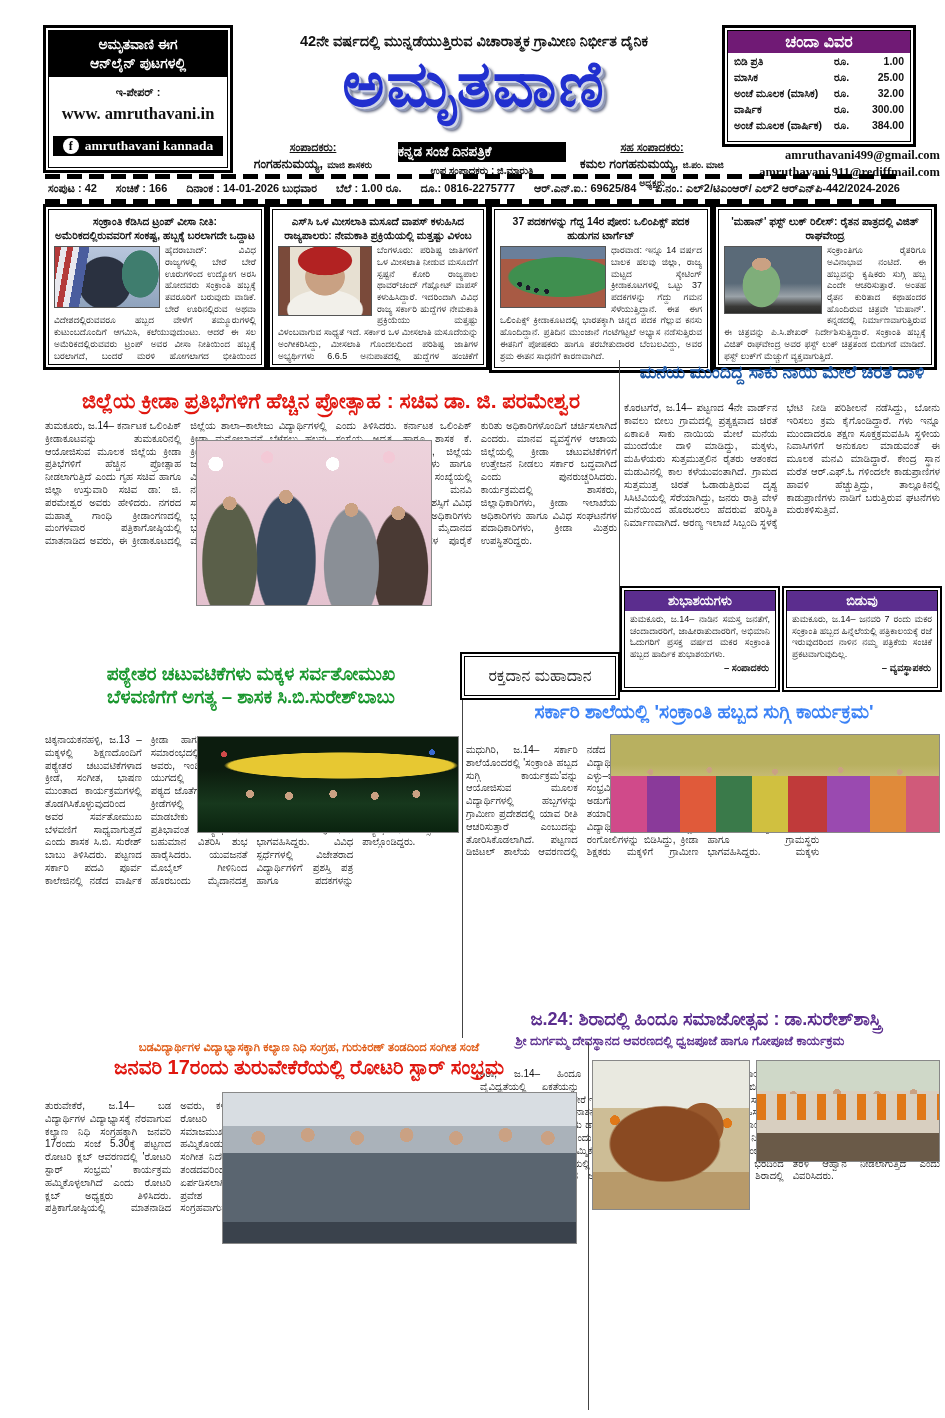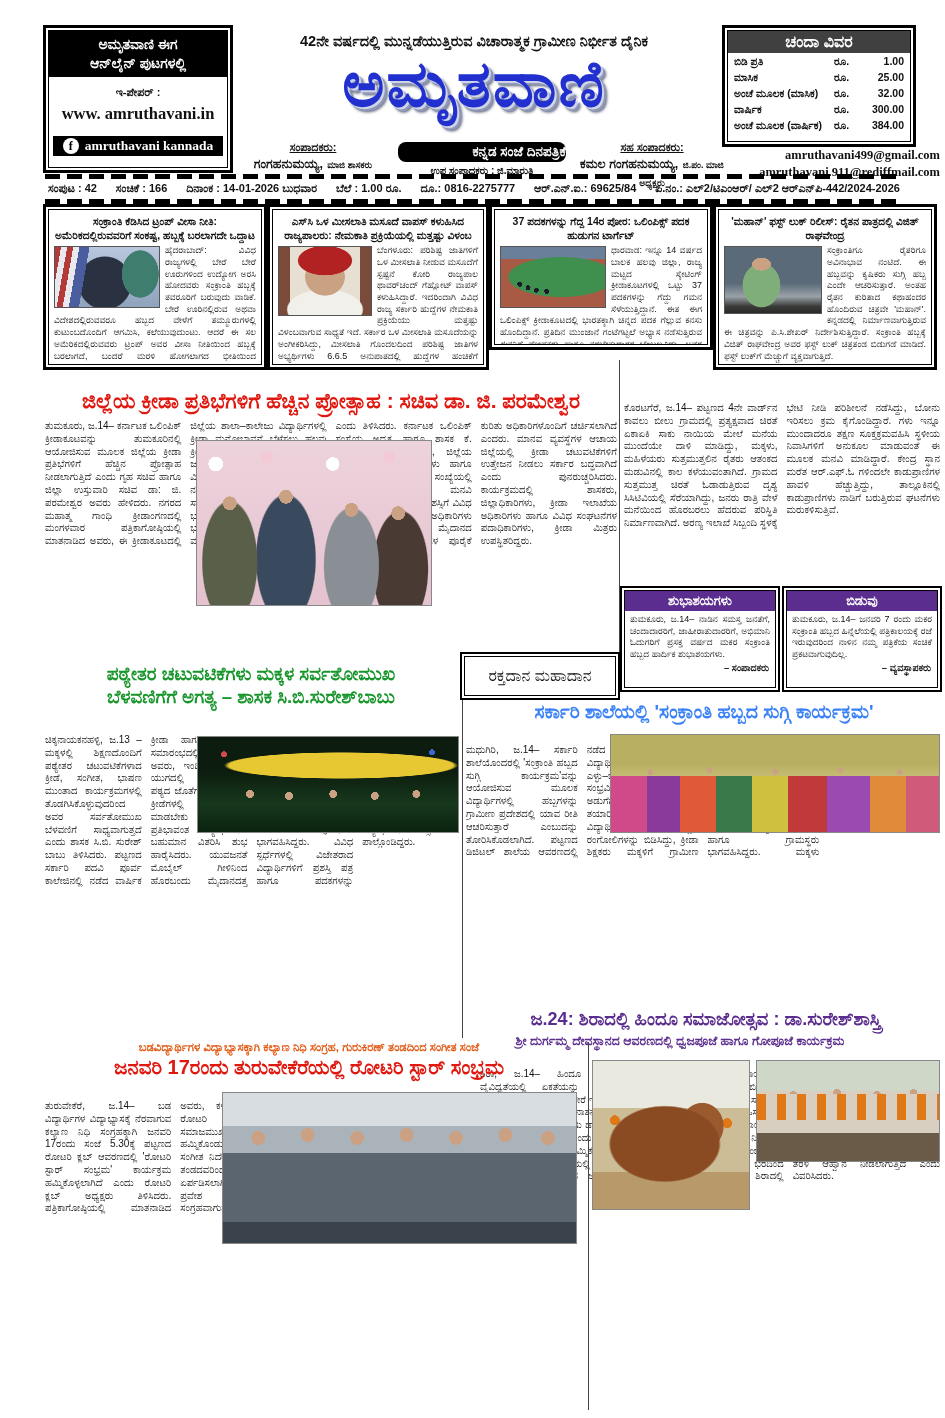--- a/index.html
+++ b/index.html
@@ -16,23 +16,23 @@
   .ob-fb{background:#000;color:#fff;font-family:"Liberation Serif",serif;font-weight:bold;font-size:13.5px;
          margin:12px 4px 0 4px;padding:2px 4px;display:flex;align-items:center;gap:6px;justify-content:center;}
   .fb-ic{display:inline-block;width:16px;height:16px;border-radius:50%;background:#fff;color:#000;
          font-weight:bold;font-size:12px;line-height:16px;text-align:center;font-family:"Liberation Serif",serif;}
   .tagline{font-weight:bold;font-size:14.5px;}
   .mast{font-weight:bold;font-size:64px;line-height:1;color:#2130cf;letter-spacing:2px;
         text-shadow:2px 2px 0 #cfd4e6,4px 4px 0 #8e97b5,5px 5px 3px #5a6078;}
   .ed-label{font-weight:bold;font-size:11px;text-decoration:underline;}
   .ed-name{font-weight:bold;font-size:12.5px;}
   .ed-small{font-size:9px;font-weight:bold;}
-  .ptype{background:#000;color:#fff;font-weight:bold;font-size:13.5px;text-align:right;padding:2px 0;border-radius:8px;}
+  .ptype{background:#000;color:#fff;font-weight:bold;font-size:13.5px;text-align:left;padding:2px 0;}
   .subed{font-size:10px;font-weight:bold;text-align:center;margin-top:3px;}
-  .sub-head{background:#404040;color:#fff;font-weight:bold;font-size:16px;text-align:center;padding:2px 0;}
+  .sub-head{background:#701a75;color:#fff;font-weight:bold;font-size:16px;text-align:center;padding:2px 0;}
   .sub-row{display:flex;font-weight:bold;font-size:10.5px;padding:1.5px 6px;}
   .sub-row .l{flex:1;}
   .sub-row .c{width:26px;}
   .sub-row .a{width:44px;text-align:right;}
   .emails{font-family:"Liberation Serif",serif;font-weight:bold;font-size:12.5px;text-align:right;line-height:1.35;}
 
   .dash{height:5px;background:repeating-linear-gradient(90deg,#000 0 15px,transparent 15px 22px);}
   .dateline{display:flex;justify-content:space-between;font-weight:bold;font-size:11px;}
 
   
@@ -151,21 +151,21 @@
   <div class="abs frame brief" style="left:272px;top:209px;width:212px;height:156px;">
     <div class="b-head">ಎಸ್‌ಸಿ ಒಳ ಮೀಸಲಾತಿ ಮಸೂದೆ ವಾಪಸ್ ಕಳುಹಿಸಿದ ರಾಜ್ಯಪಾಲರು: ನೇಮಕಾತಿ ಪ್ರಕ್ರಿಯೆಯಲ್ಲಿ ಮತ್ತಷ್ಟು ವಿಳಂಬ</div>
     <div class="b-photo" style="width:92px;height:68px;background:
       radial-gradient(ellipse 30% 22% at 50% 20%,#b22222 96%,transparent),
       radial-gradient(ellipse 22% 28% at 50% 44%,#c9a183 96%,transparent),
       radial-gradient(ellipse 42% 30% at 50% 92%,#f2f0ea 96%,transparent),
       linear-gradient(90deg,#7a4a3a 0 12%,#e7e0d2 12% 88%,#7a4a3a 88%);"></div>
     <div class="b-body">ಬೆಂಗಳೂರು: ಪರಿಶಿಷ್ಟ ಜಾತಿಗಳಿಗೆ ಒಳ ಮೀಸಲಾತಿ ನೀಡುವ ಮಸೂದೆಗೆ ಸ್ಪಷ್ಟನೆ ಕೋರಿ ರಾಜ್ಯಪಾಲ ಥಾವರ್‌ಚಂದ್ ಗೆಹ್ಲೋಟ್ ವಾಪಸ್ ಕಳುಹಿಸಿದ್ದಾರೆ. ಇದರಿಂದಾಗಿ ವಿವಿಧ ರಾಜ್ಯ ಸರ್ಕಾರಿ ಹುದ್ದೆಗಳ ನೇಮಕಾತಿ ಪ್ರಕ್ರಿಯೆಯು ಮತ್ತಷ್ಟು ವಿಳಂಬವಾಗುವ ಸಾಧ್ಯತೆ ಇದೆ. ಸರ್ಕಾರ ಒಳ ಮೀಸಲಾತಿ ಮಸೂದೆಯನ್ನು ಅಂಗೀಕರಿಸಿದ್ದು, ಮೀಸಲಾತಿ ಗೊಂದಲದಿಂದ ಪರಿಶಿಷ್ಟ ಜಾತಿಗಳ ಅಭ್ಯರ್ಥಿಗಳು 6.6.5 ಅನುಪಾತದಲ್ಲಿ ಹುದ್ದೆಗಳ ಹಂಚಿಕೆಗೆ ಕಾಯುವಂತಾಗಿದೆ.</div>
   </div>
 
-  <div class="abs frame brief" style="left:494px;top:209px;width:214px;height:136px;">
+  <div class="abs frame brief" style="left:494px;top:209px;width:214px;height:159px;">
     <div class="b-head">37 ಪದಕಗಳನ್ನು ಗೆದ್ದ 14ರ ಪೋರ: ಒಲಿಂಪಿಕ್ಸ್ ಪದಕ ಹುಡುಗನ ಟಾರ್ಗೆಟ್</div>
     <div class="b-photo" style="width:104px;height:60px;background:
       radial-gradient(circle 2.5px at 18% 62%,#1a1a2a 97%,transparent),
       radial-gradient(circle 2.5px at 26% 68%,#1a1a2a 97%,transparent),
       radial-gradient(circle 2.5px at 34% 72%,#1a1a2a 97%,transparent),
       radial-gradient(circle 2.5px at 44% 74%,#1a1a2a 97%,transparent),
       radial-gradient(ellipse 52% 34% at 58% 50%,#3f8f4f 96%,transparent),
       linear-gradient(180deg,#6a7f9a 0 20%,#a85a44 20%);"></div>
     <div class="b-body">ಧಾರವಾಡ: ಇನ್ನೂ 14 ವರ್ಷದ ಬಾಲಕ ಹಲವು ಜಿಲ್ಲಾ, ರಾಜ್ಯ ಮಟ್ಟದ ಸ್ಕೇಟಿಂಗ್ ಕ್ರೀಡಾಕೂಟಗಳಲ್ಲಿ ಒಟ್ಟು 37 ಪದಕಗಳನ್ನು ಗೆದ್ದು ಗಮನ ಸೆಳೆಯುತ್ತಿದ್ದಾನೆ. ಈತ ಈಗ ಒಲಿಂಪಿಕ್ಸ್ ಕ್ರೀಡಾಕೂಟದಲ್ಲಿ ಭಾರತಕ್ಕಾಗಿ ಚಿನ್ನದ ಪದಕ ಗೆಲ್ಲುವ ಕನಸು ಹೊಂದಿದ್ದಾನೆ. ಪ್ರತಿದಿನ ಮುಂಜಾನೆ ಗಂಟೆಗಟ್ಟಲೆ ಅಭ್ಯಾಸ ನಡೆಸುತ್ತಿರುವ ಈತನಿಗೆ ಪೋಷಕರು ಹಾಗೂ ತರಬೇತುದಾರರ ಬೆಂಬಲವಿದ್ದು, ಅವರ ಶ್ರಮ ಈತನ ಸಾಧನೆಗೆ ಕಾರಣವಾಗಿದೆ.</div>
   </div>
@@ -192,20 +192,21 @@
       radial-gradient(ellipse 12% 36% at 66% 76%,#8a8f96 96%,transparent),
       radial-gradient(ellipse 12% 36% at 87% 78%,#4a3a34 96%,transparent),
       radial-gradient(circle 5px at 77% 66%,#e8b830 97%,transparent),
       radial-gradient(circle 12px at 8% 14%,#fff 60%,transparent 62%),
       radial-gradient(circle 10px at 30% 10%,#f3c9d6 60%,transparent 62%),
       radial-gradient(circle 11px at 58% 14%,#fff 60%,transparent 62%),
       radial-gradient(circle 10px at 82% 10%,#f3c9d6 60%,transparent 62%),
       linear-gradient(180deg,#edd3dc,#e4c2cf);"></div>
   <div class="abs vl" style="left:619px;top:360px;height:330px;"></div>
 
+  <div class="abs headline" style="left:624px;top:362px;width:316px;font-size:17.5px;color:#1d59a8;">ಮನೆಯ ಮುಂದಿದ್ದ ಸಾಕು ನಾಯಿ ಮೇಲೆ ಚಿರತೆ ದಾಳಿ</div>
   <div class="abs body cols2" style="left:624px;top:390px;width:316px;height:194px;">ಕೊರಟಗೆರೆ, ಜ.14– ಪಟ್ಟಣದ 4ನೇ ವಾರ್ಡ್‌ನ ಕಾವಲು ಬೀಲು ಗ್ರಾಮದಲ್ಲಿ ಪ್ರತ್ಯಕ್ಷವಾದ ಚಿರತೆ ಏಕಾಏಕಿ ಸಾಕು ನಾಯಿಯ ಮೇಲೆ ಮನೆಯ ಮುಂದೆಯೇ ದಾಳಿ ಮಾಡಿದ್ದು, ಮಕ್ಕಳು, ಮಹಿಳೆಯರು ಸುತ್ತಮುತ್ತಲಿನ ರೈತರು ಆತಂಕದ ಮಡುವಿನಲ್ಲಿ ಕಾಲ ಕಳೆಯುವಂತಾಗಿದೆ. ಗ್ರಾಮದ ಸುತ್ತಮುತ್ತ ಚಿರತೆ ಓಡಾಡುತ್ತಿರುವ ದೃಶ್ಯ ಸಿಸಿಟಿವಿಯಲ್ಲಿ ಸೆರೆಯಾಗಿದ್ದು, ಜನರು ರಾತ್ರಿ ವೇಳೆ ಮನೆಯಿಂದ ಹೊರಬರಲು ಹೆದರುವ ಪರಿಸ್ಥಿತಿ ನಿರ್ಮಾಣವಾಗಿದೆ. ಅರಣ್ಯ ಇಲಾಖೆ ಸಿಬ್ಬಂದಿ ಸ್ಥಳಕ್ಕೆ ಭೇಟಿ ನೀಡಿ ಪರಿಶೀಲನೆ ನಡೆಸಿದ್ದು, ಬೋನು ಇರಿಸಲು ಕ್ರಮ ಕೈಗೊಂಡಿದ್ದಾರೆ. ಗಳು ಇನ್ನೂ ಮುಂದಾದರೂ ತಕ್ಷಣ ಸೂಕ್ತಕ್ರಮವಹಿಸಿ ಸ್ಥಳೀಯ ನಿವಾಸಿಗಳಿಗೆ ಅನುಕೂಲ ಮಾಡುವಂತೆ ಈ ಮೂಲಕ ಮನವಿ ಮಾಡಿದ್ದಾರೆ. ಕೇಂದ್ರ ಸ್ಥಾನ ಮರೆತ ಆರ್.ಎಫ್.ಓ ಗಳಿಂದಲೇ ಕಾಡುಪ್ರಾಣಿಗಳ ಹಾವಳಿ ಹೆಚ್ಚುತ್ತಿದ್ದು, ತಾಲ್ಲೂಕಿನಲ್ಲಿ ಕಾಡುಪ್ರಾಣಿಗಳು ನಾಡಿಗೆ ಬರುತ್ತಿರುವ ಘಟನೆಗಳು ಮರುಕಳಿಸುತ್ತಿವೆ.</div>
 
   <div class="abs pbox" style="left:624px;top:590px;width:152px;height:98px;">
     <div class="pbox-head">ಶುಭಾಶಯಗಳು</div>
     <div class="pbox-body">ತುಮಕೂರು, ಜ.14– ನಾಡಿನ ಸಮಸ್ತ ಜನತೆಗೆ, ಚಂದಾದಾರರಿಗೆ, ಜಾಹೀರಾತುದಾರರಿಗೆ, ಅಭಿಮಾನಿ ಓದುಗರಿಗೆ ಪ್ರಸಕ್ತ ವರ್ಷದ ಮಕರ ಸಂಕ್ರಾಂತಿ ಹಬ್ಬದ ಹಾರ್ದಿಕ ಶುಭಾಶಯಗಳು.</div>
     <div class="pbox-sign">– ಸಂಪಾದಕರು</div>
   </div>
   <div class="abs pbox" style="left:786px;top:590px;width:152px;height:98px;">
     <div class="pbox-head">ಬಿಡುವು</div>
     <div class="pbox-body">ತುಮಕೂರು, ಜ.14– ಜನವರಿ 7 ರಂದು ಮಕರ ಸಂಕ್ರಾಂತಿ ಹಬ್ಬದ ಹಿನ್ನೆಲೆಯಲ್ಲಿ ಪತ್ರಿಕಾಲಯಕ್ಕೆ ರಜೆ ಇರುವುದರಿಂದ ನಾಳಿನ ನಮ್ಮ ಪತ್ರಿಕೆಯ ಸಂಚಿಕೆ ಪ್ರಕಟವಾಗುವುದಿಲ್ಲ.</div>

